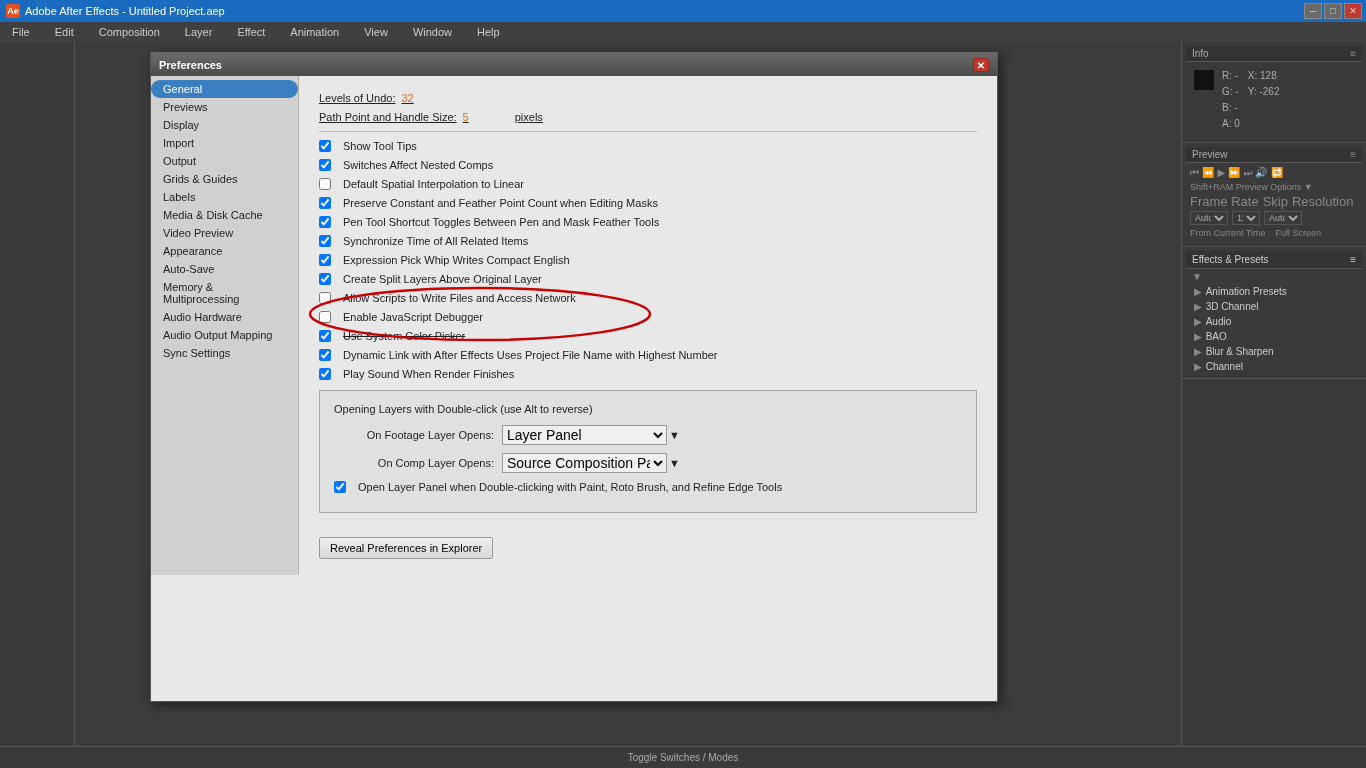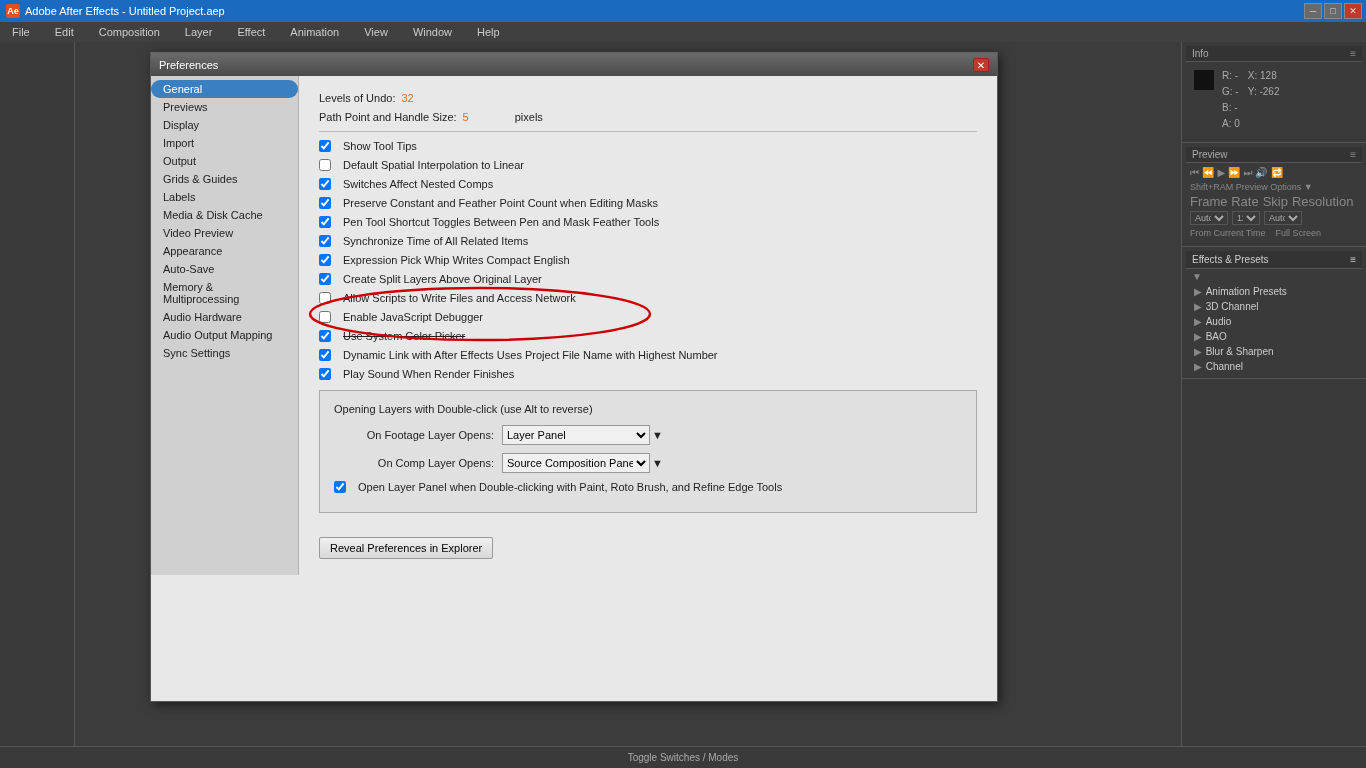--- a/index.html
+++ b/index.html
@@ -98,20 +98,21 @@
 
     .dialog-titlebar {
       background: linear-gradient(to bottom, #6a6a6a, #4a4a4a);
       height: 22px;
       display: flex;
       align-items: center;
       justify-content: space-between;
       padding: 0 8px;
       color: white;
       font-size: 11px;
+      font-weight: bold;
     }
     .dialog-close-btn {
       width: 16px; height: 14px;
       background: #c0392b;
       border: 1px solid #a02020;
       border-radius: 2px;
       display: flex; align-items: center; justify-content: center;
       color: white; font-size: 10px; cursor: pointer;
     }
 
@@ -188,20 +189,21 @@
     .pref-row input[type="checkbox"] {
       width: 12px; height: 12px;
       cursor: pointer;
     }
     .pref-label-row {
       display: flex;
       align-items: center;
       margin-bottom: 7px;
       font-size: 11px;
       color: #222;
+      text-decoration: underline;
     }
     .pref-label-row .label-text {
       margin-right: 6px;
     }
     .pref-value {
       color: #e07020;
       cursor: pointer;
       text-decoration: none;
     }
 
@@ -229,23 +231,23 @@
       margin-bottom: 8px;
       font-size: 11px;
       color: #222;
     }
     .dropdown-label {
       min-width: 160px;
       text-align: right;
       margin-right: 8px;
     }
     .dropdown-select {
-      width: 148px;
+      width: 165px;
       height: 20px;
-      font-size: 11px;
+      font-size: 14px;
       background: #f0f0f0;
       border: 1px solid #999;
     }
 
     .reveal-btn {
       margin-top: 12px;
       height: 22px;
       padding: 0 10px;
       background: linear-gradient(to bottom, #f0f0f0, #d8d8d8);
       border: 1px solid #999;
@@ -395,26 +397,26 @@
             <span style="margin-left:4px;padding-left:42px;">pixels</span>
           </div>
 
           <div class="section-divider"></div>
 
           <div class="pref-row">
             <input type="checkbox" checked="" style="">
             <label>Show Tool Tips</label>
           </div>
           <div class="pref-row">
+            <input type="checkbox" checked="" style="">
+            <label>Switches Affect Nested Comps</label>
+          </div>
+          <div class="pref-row">
             <input type="checkbox" style="">
             <label>Default Spatial Interpolation to Linear</label>
-          </div>
-          <div class="pref-row">
-            <input type="checkbox" checked="" style="">
-            <label>Switches Affect Nested Comps</label>
           </div>
           <div class="pref-row">
             <input type="checkbox" checked="" style="">
             <label>Preserve Constant and Feather Point Count when Editing Masks</label>
           </div>
           <div class="pref-row">
             <input type="checkbox" checked="" style="">
             <label>Pen Tool Shortcut Toggles Between Pen and Mask Feather Tools</label>
           </div>
           <div class="pref-row">

